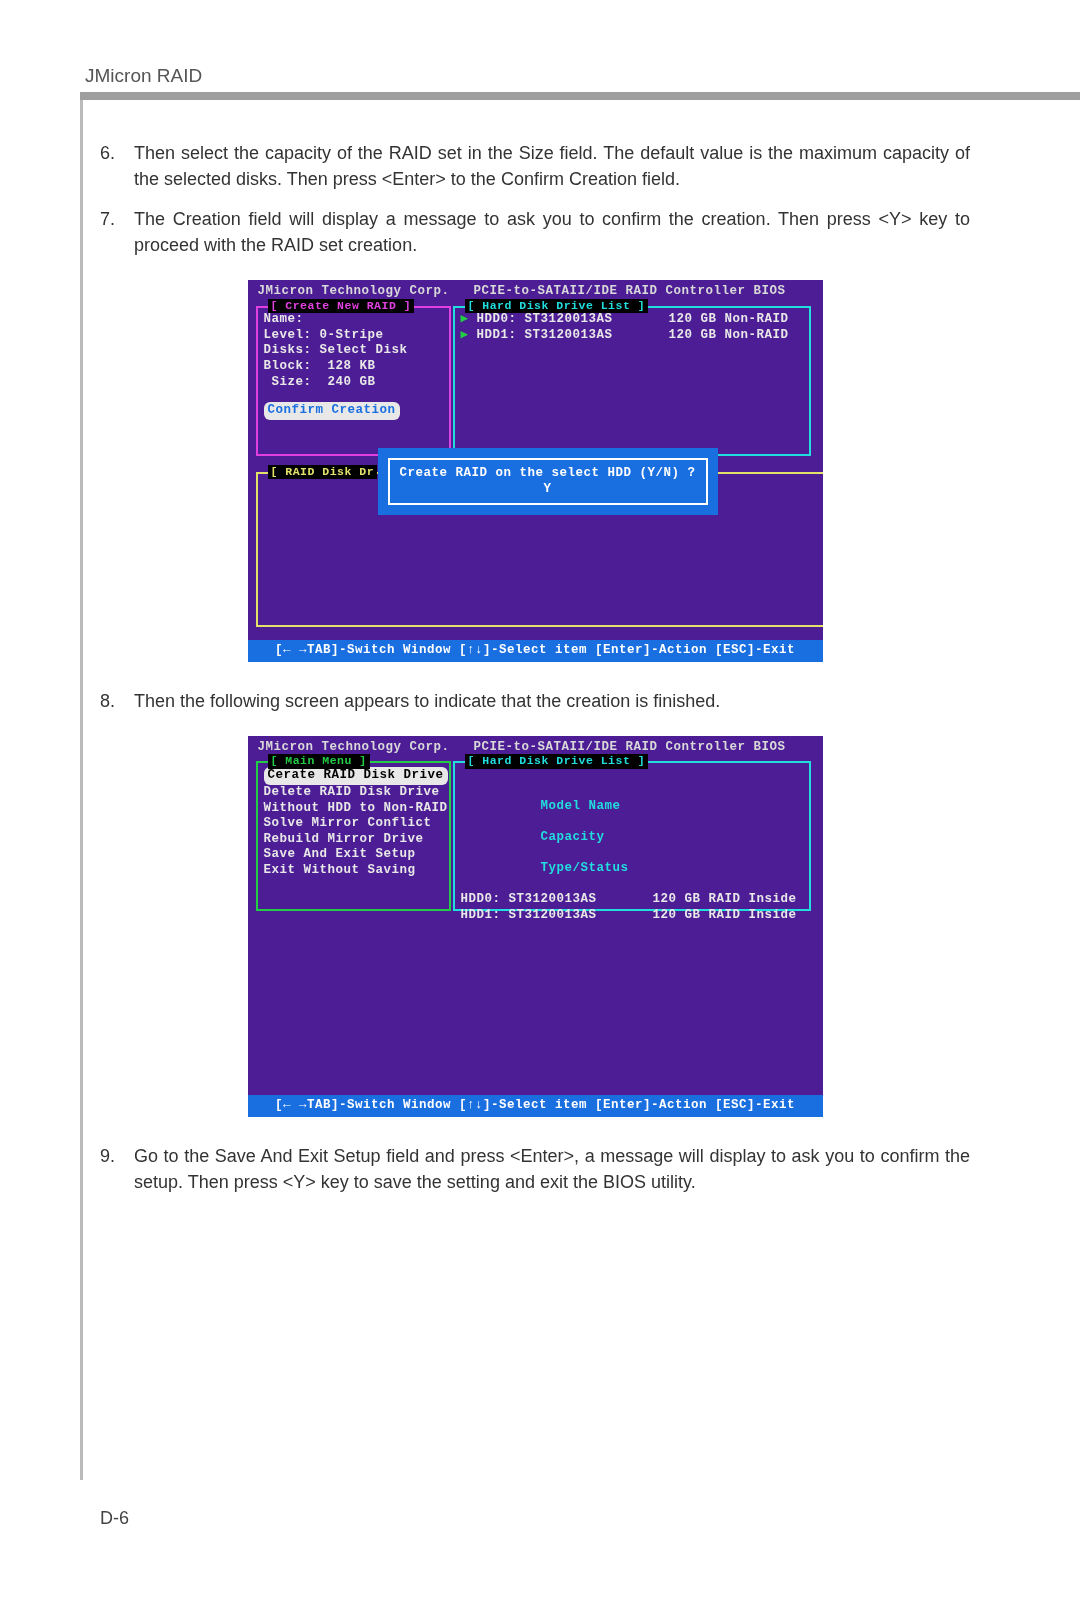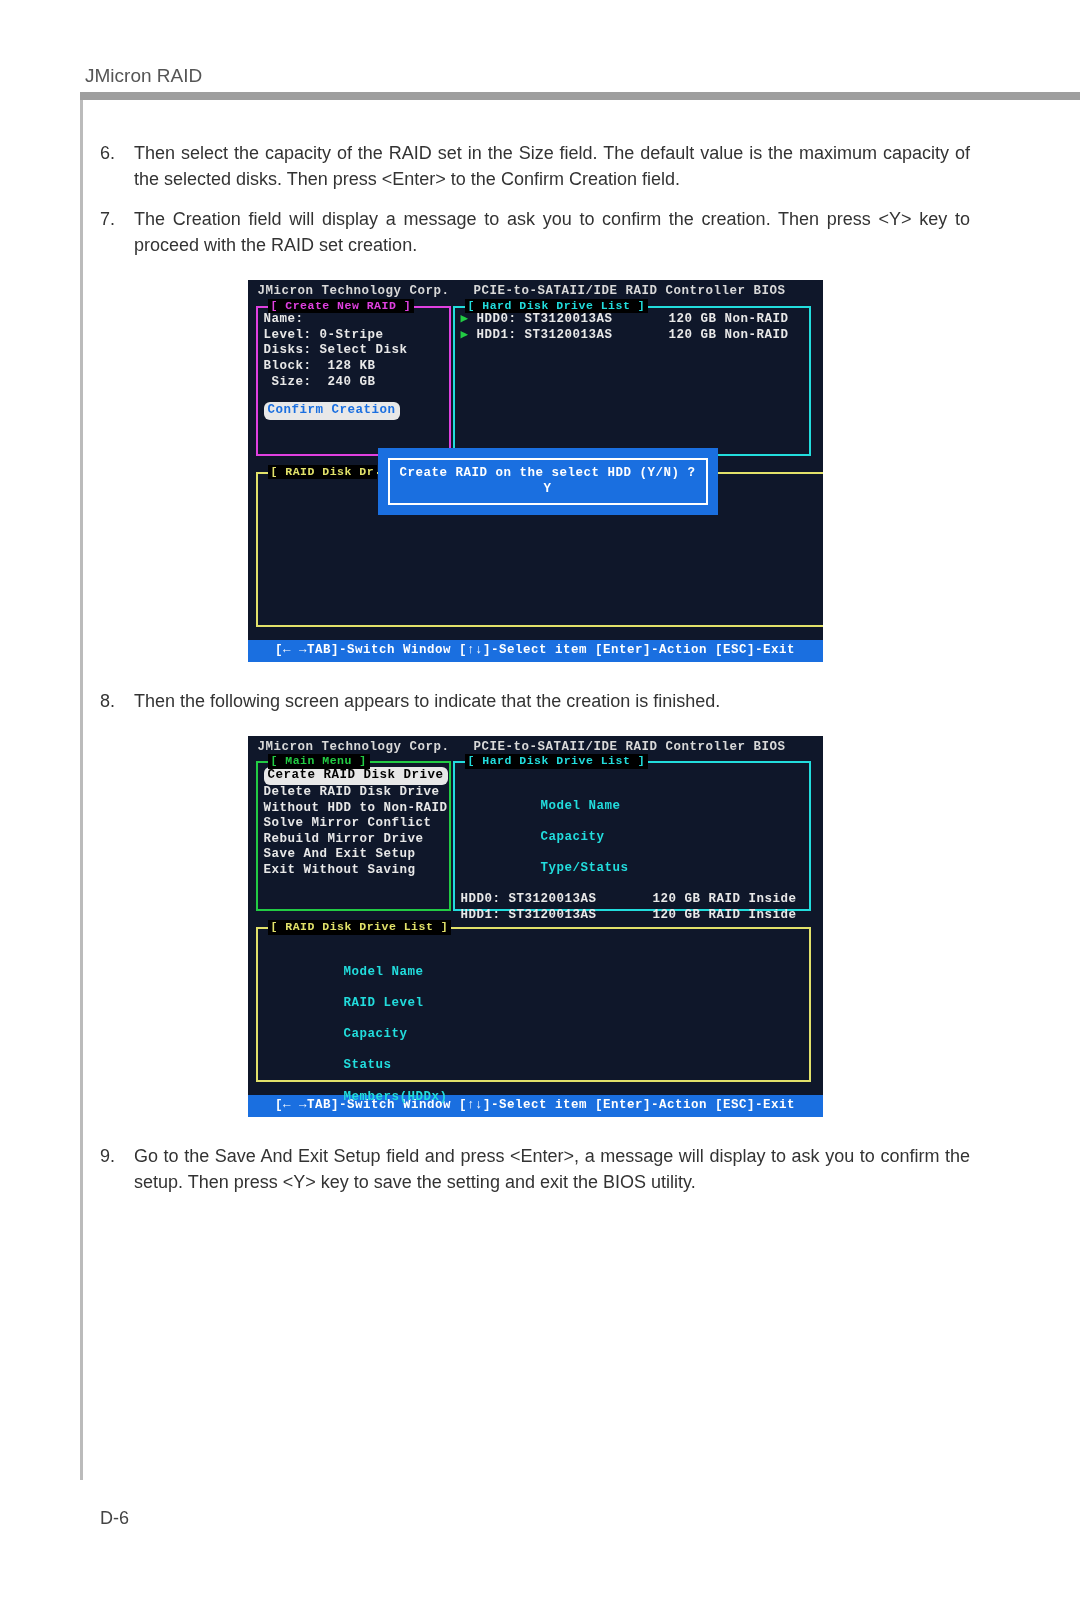--- a/index.html
+++ b/index.html
@@ -55,21 +55,21 @@
   ol.steps > li > .num {
     width: 34px;
     flex: 0 0 34px;
   }
   ol.steps > li > .txt { flex: 1; }
 
   
   .bios {
     width: 575px;
     margin: 22px auto 26px auto;
-    background: #0f172a;
+    background: #4c1d95;
     font-family: "Courier New", monospace;
     font-size: 12.5px;
     line-height: 1.25;
     font-weight: bold;
     letter-spacing: 0.5px;
     overflow: hidden;
   }
   .bios .titlebar {
     color: #d9d9d9;
     padding: 4px 10px 0 10px;
@@ -198,36 +198,20 @@
           <span class="cyan">Model Name</span>
           <span style="display:inline-block;width:38px;"></span>
           <span class="cyan">Capacity</span>
           <span> </span>
           <span class="cyan">Type/Status</span>
         </div>
         <div class="row white">HDD0: ST3120013AS       120 GB RAID Inside</div>
         <div class="row white">HDD1: ST3120013AS       120 GB RAID Inside</div>
       </div>
 
-      <div class="group" style="left:8px; top:172px; width:555px; height:155px; border-color:#e2e26a;">
-        <span class="legend yel">[ RAID Disk Drive List ]</span>
-        <div class="row">
-          <span style="display:inline-block;width:22px;"></span>
-          <span class="cyan">Model Name</span>
-          <span style="display:inline-block;width:30px;"></span>
-          <span class="cyan">RAID Level</span>
-          <span style="display:inline-block;width:30px;"></span>
-          <span class="cyan">Capacity</span>
-          <span> </span>
-          <span class="cyan">Status</span>
-          <span style="display:inline-block;width:12px;"></span>
-          <span class="cyan">Members(HDDx)</span>
-        </div>
-
-      </div>
 
     </div>
     <div class="footer">[← →TAB]-Switch Window [↑↓]-Select item [Enter]-Action [ESC]-Exit</div>
   </div>
 
   <ol class="steps">
     <li>
       <span class="num">9.</span>
       <span class="txt">Go to the Save And Exit Setup field and press &lt;Enter&gt;, a message will display to ask you to confirm the setup. Then press &lt;Y&gt; key to save the setting and exit the BIOS utility.</span>
     </li>

